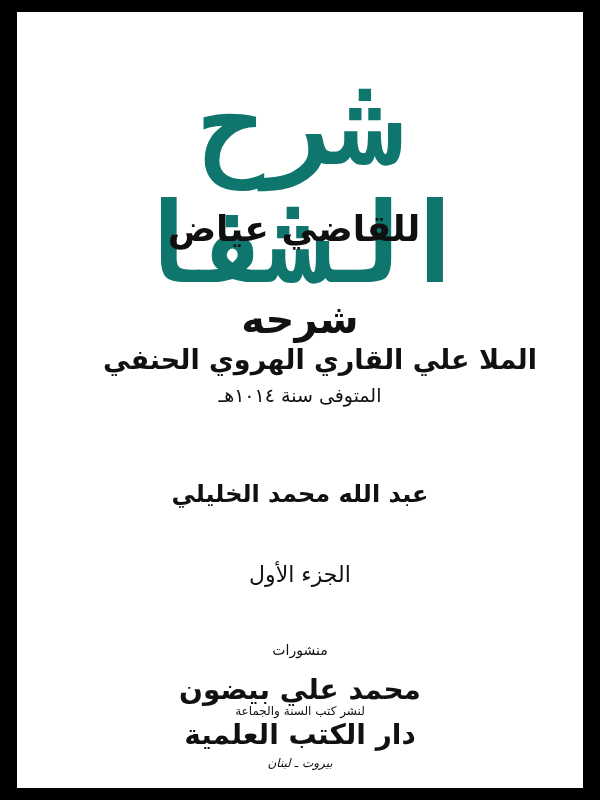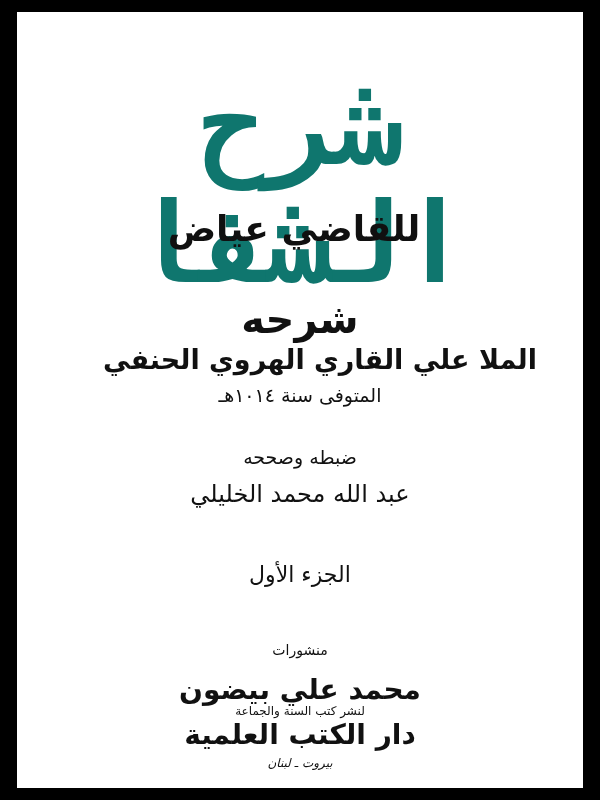--- a/index.html
+++ b/index.html
@@ -88,21 +88,21 @@
     left: 0;
     right: 0;
     font-size: 19px;
   }
   .editor-name {
     position: absolute;
     top: 468px;
     left: 0;
     right: 0;
     font-size: 24px;
-    font-weight: normal;
+    font-weight: bold;
     text-align: center;
   }
 
   
   .volume {
     position: absolute;
     top: 550px;
     left: 0;
     right: 0;
     font-size: 22px;
@@ -160,21 +160,20 @@
     <div class="title-main">شرح الشفا</div>
 
     <div class="title-sub">للقاضي عياض</div>
 
     <div class="sharh-word">شرحه</div>
 
     <div class="author-line">الملا علي القاري الهروي الحنفي</div>
 
     <div class="death-line">المتوفى سنة ١٠١٤هـ</div>
 
-    <div class="edited-label">ضبطه وصححه</div>
 
     <div class="editor-name">عبد الله محمد الخليلي</div>
 
     <div class="volume">الجزء الأول</div>
 
     <div class="pub-label">منشورات</div>
 
     <div class="pub-person">محمد علي بيضون</div>
 
     <div class="pub-desc">لنشر كتب السنة والجماعة</div>

